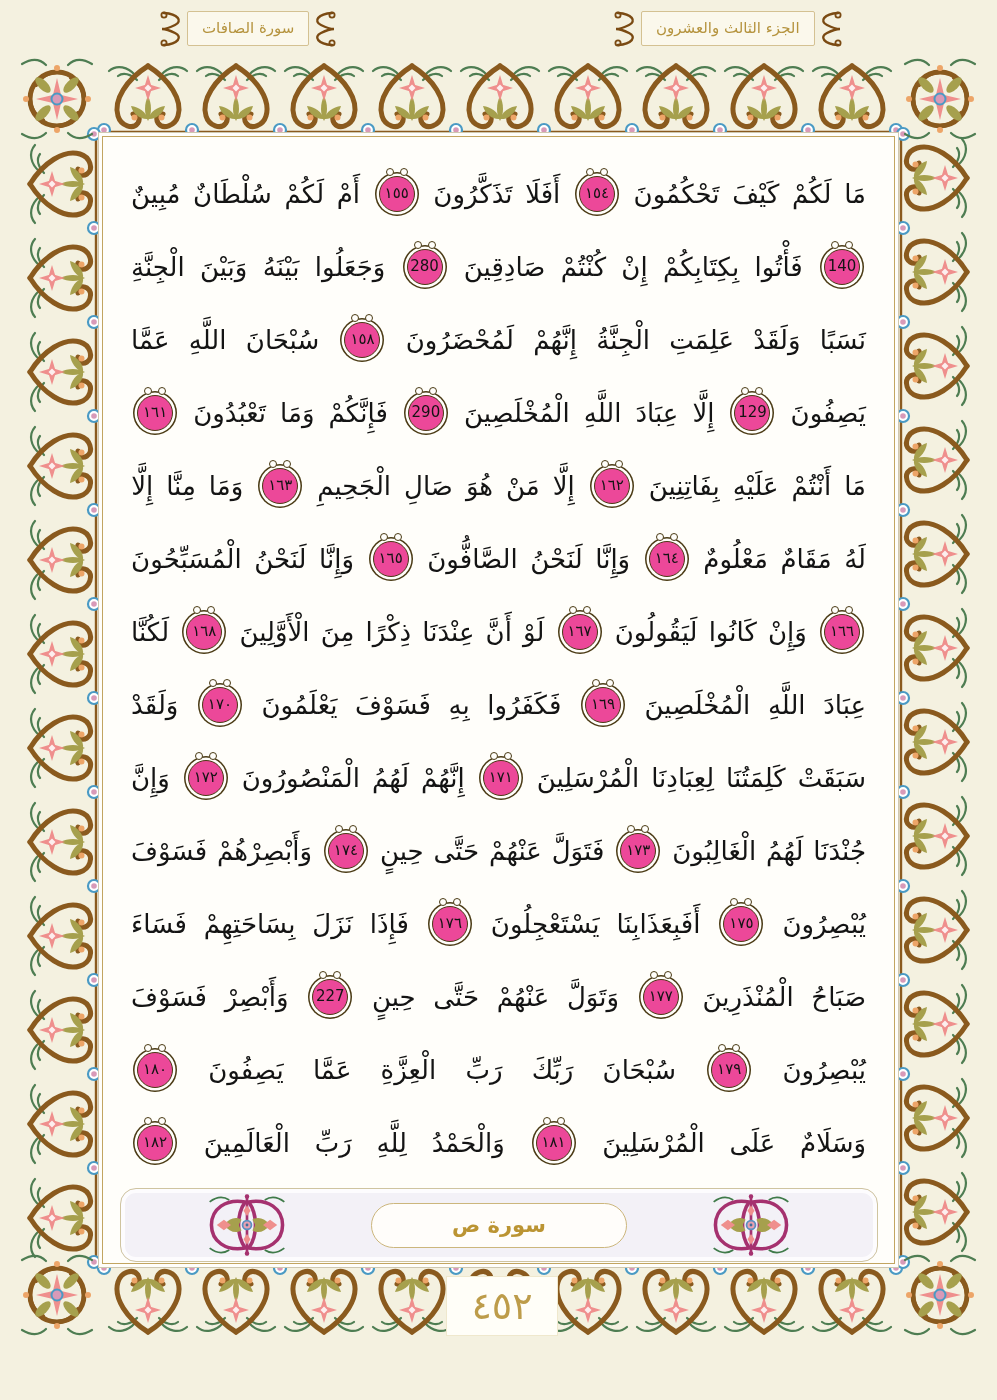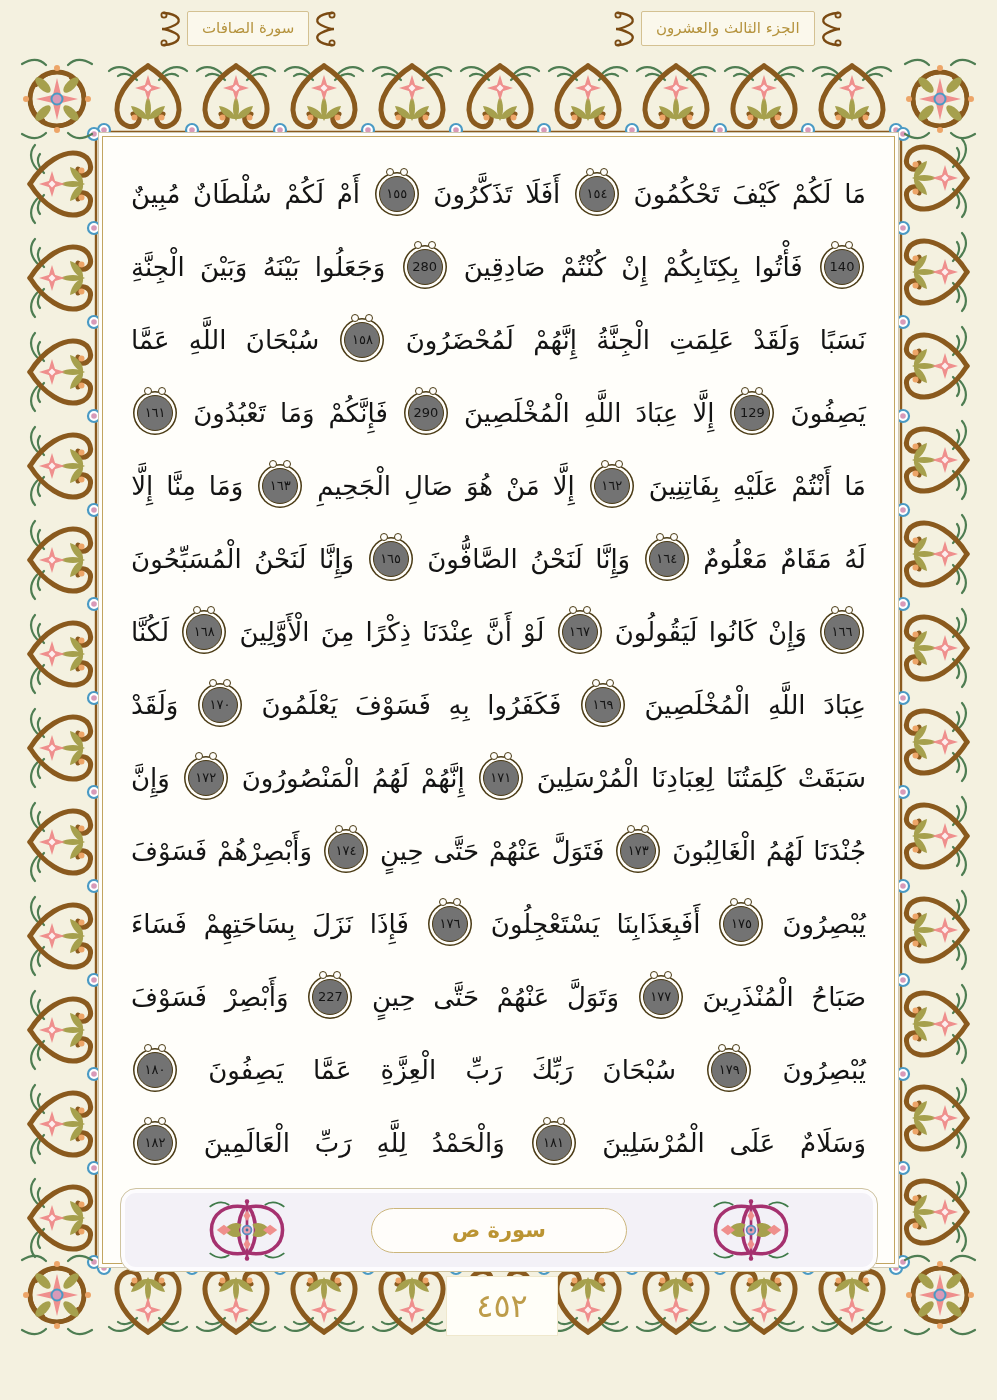--- a/index.html
+++ b/index.html
@@ -43,52 +43,52 @@
     padding:20px 28px 0 28px;direction:rtl;color:#141414;
   }
   .quran-line{
     display:flex;flex-direction:row;justify-content:space-between;
     align-items:center;height:73px;font-size:26px;line-height:1;
   }
   .word{display:inline-block;white-space:nowrap;}
   .verse-badge{
     position:relative;display:flex;align-items:center;justify-content:center;
     width:36px;height:36px;border-radius:50%;box-sizing:border-box;
-    border:1.5px solid #4a3a14;background:#737373;
+    border:1.5px solid #4a3a14;background:#ec4899;
     box-shadow:0 0 0 2.5px #fffefa,0 0 0 4px #4a3a14;
-    font-size:13px;color:#141414;flex:0 0 auto;margin:0 6px;
+    font-size:15px;color:#141414;flex:0 0 auto;margin:0 6px;
   }
   .verse-badge::before,.verse-badge::after{
     content:"";position:absolute;top:-9px;width:6px;height:6px;
     border:1.5px solid #4a3a14;border-radius:50%;background:#fffefa;
   }
   .verse-badge::before{right:6px;}
   .verse-badge::after{left:6px;}
 
   
   .banner{
-    position:absolute;left:120px;top:1188px;width:758px;height:84px;z-index:4;
+    position:absolute;left:120px;top:1188px;width:758px;height:74px;z-index:4;
     background:#f3f1f7;border:1px solid #cfc4a0;border-radius:16px;
     box-shadow:inset 0 0 0 4px #fdfcfe;box-sizing:border-box;
     display:flex;align-items:center;justify-content:space-between;
     padding:0 78px;direction:rtl;
   }
   .cartouche{
     background:#fffdfa;border:1.5px solid #ccb67c;border-radius:26px;
     padding:11px 80px;color:#bb9433;font-size:21px;font-weight:bold;
     line-height:1;white-space:nowrap;
   }
   .medallion{display:block;}
 
   
   .pagenum{
     position:absolute;left:446px;top:1276px;width:112px;height:60px;z-index:5;
     background:#fffef8;border:1px solid #efe8cd;box-sizing:border-box;
     display:flex;align-items:center;justify-content:center;
-    color:#bd9c4a;font-size:32px;
+    color:#bd9c4a;font-size:38px;
   }
 </style>
 </head>
 <body>
 
 <div class="page">
 
   <svg class="border-svg" viewBox="0 0 997 1400" aria-hidden="true">
     <defs>
       <g id="heart">

